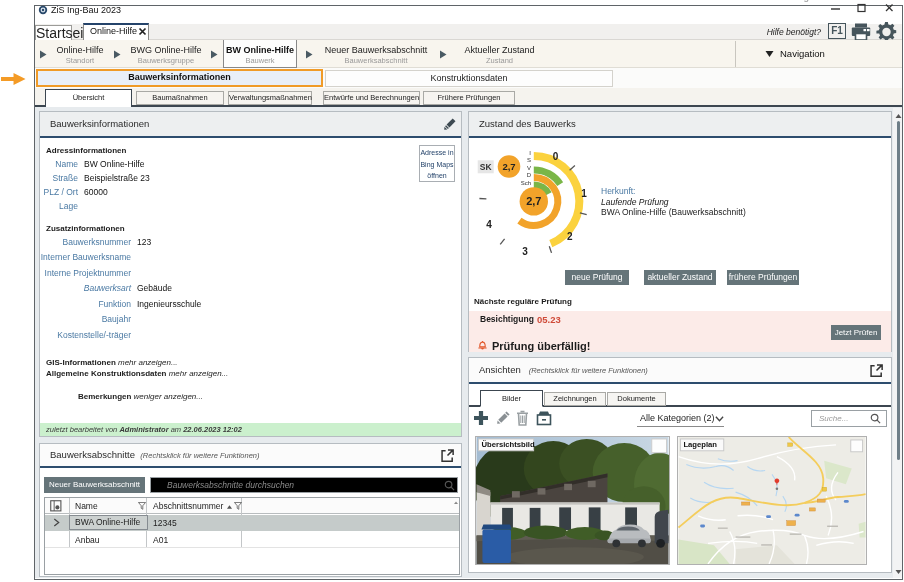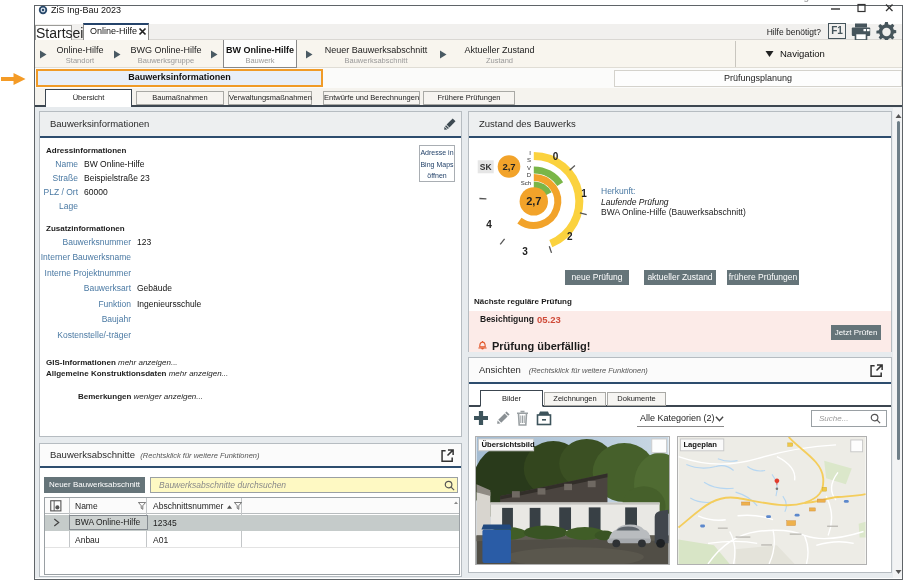--- a/index.html
+++ b/index.html
@@ -44,21 +44,21 @@
   <line x1="60" y1="1.5" x2="66.5" y2="8" stroke="#333" stroke-width="1.2"></line>
   <line x1="66.5" y1="1.5" x2="60" y2="8" stroke="#333" stroke-width="1.2"></line>
 </svg>
 
 <div class="abs" style="left:35px;top:24px;width:867px;height:16px;background:#f1f0ee;border-bottom:1px solid #d9d7d3;"></div>
 <div class="abs" style="left:35px;top:25px;width:37px;height:15px;background:#fff;border:1px solid #9b9b98;border-bottom:none;font-size:14px;color:#222;text-align:center;line-height:14px;">Startseite</div>
 <div class="abs" style="left:83px;top:23px;width:66px;height:17px;background:#fff;border:1px solid #8a8a88;border-top:2px solid #24436a;border-bottom:none;font-size:9px;color:#111;line-height:13px;padding-left:6px;">Online-Hilfe</div>
 <svg class="abs" style="left:137.5px;top:27px;" width="9" height="9" viewBox="0 0 9 9">
  <path d="M1.5 1.5 L7.5 7.5 M7.5 1.5 L1.5 7.5" stroke="#222" stroke-width="1.7"></path>
 </svg>
-<div class="abs" style="left:700px;top:27px;width:121px;text-align:right;font-size:8.5px;color:#222;">Hilfe benötigt?</div>
+<div class="abs" style="left:700px;top:27px;width:121px;text-align:right;font-size:8.5px;color:#222;font-style:italic;">Hilfe benötigt?</div>
 <div class="abs" style="left:828px;top:23px;width:18px;height:16px;border:1.5px solid #46555c;color:#46555c;font-weight:bold;font-size:10px;text-align:center;line-height:13px;">F1</div>
 <svg class="abs" style="left:851px;top:23px;" width="20" height="18" viewBox="0 0 20 18">
   <rect x="4" y="0.5" width="12" height="4" fill="#46555c"></rect>
   <rect x="0.8" y="4.5" width="18.4" height="8.5" rx="1" fill="#46555c"></rect>
   <rect x="12.5" y="6" width="2.6" height="2.2" fill="#fff"></rect>
   <rect x="16" y="6" width="2.6" height="2.2" fill="#fff"></rect>
   <rect x="4.5" y="10.5" width="11" height="6.5" fill="#fff" stroke="#46555c" stroke-width="1.6"></rect>
 </svg>
 <svg class="abs" style="left:875px;top:21px;" width="23" height="22" viewBox="0 0 24 24">
   <path fill="#46555c" d="M10.5 1h3l.5 2.7a8 8 0 0 1 2.2.9l2.3-1.6 2.1 2.1-1.6 2.3c.4.7.7 1.4.9 2.2l2.7.5v3l-2.7.5a8 8 0 0 1-.9 2.2l1.6 2.3-2.1 2.1-2.3-1.6a8 8 0 0 1-2.2.9l-.5 2.7h-3l-.5-2.7a8 8 0 0 1-2.2-.9l-2.3 1.6-2.1-2.1 1.6-2.3a8 8 0 0 1-.9-2.2L1 13.5v-3l2.7-.5a8 8 0 0 1 .9-2.2L3 5.5 5.1 3.4l2.3 1.6a8 8 0 0 1 2.2-.9z"></path>
@@ -105,21 +105,21 @@
 <div class="bc" style="left:452px;top:45px;width:95px;">Aktueller Zustand</div>
 <div class="bcs" style="left:452px;top:56px;width:95px;">Zustand</div>
 <div class="abs" style="left:765px;top:50px;">
       <svg width="9" height="8" viewBox="0 0 9 8">
         <path d="M0.5 1 L8.5 1 L4.5 7 Z" fill="#222"></path>
       </svg>
     </div>
 <div class="abs" style="left:780px;top:48px;font-size:9.5px;color:#111;">Navigation</div>
 
 <div class="abs" style="left:35px;top:68px;width:867px;height:20px;background:#fbfbfa;"></div>
-<div class="abs" style="left:614px;top:70px;width:288px;height:17px;background:#fdfdfd;border:1px solid #d4d2cc;font-size:9px;color:#222;text-align:center;line-height:15px;">Prüfungsplanung</div>
+<div class="abs" style="left:325px;top:70px;width:288px;height:17px;background:#fdfdfd;border:1px solid #d4d2cc;font-size:9px;color:#222;text-align:center;line-height:15px;">Konstruktionsdaten</div>
 <div class="abs" style="left:36px;top:69px;width:287px;height:18px;background:#e9eff8;border:2px solid #f09b28;font-size:9px;font-weight:bold;color:#111;text-align:center;line-height:13px;">Bauwerksinformationen</div>
 
 <div class="abs" style="left:35px;top:88px;width:867px;height:17px;background:#f5f3ee;"></div>
 <div class="abs" style="left:35px;top:105px;width:867px;height:2px;background:#3c4650;"></div>
 <div class="tab2" style="left:136px;top:91px;width:88px;height:14px;line-height:12px;">Baumaßnahmen</div>
 <div class="tab2" style="left:228px;top:91px;width:84px;height:14px;line-height:12px;">Verwaltungsmaßnahmen</div>
 <div class="tab2" style="left:323px;top:91px;width:97px;height:14px;line-height:12px;">Entwürfe und Berechnungen</div>
 <div class="tab2" style="left:423px;top:91px;width:92px;height:14px;line-height:12px;">Frühere Prüfungen</div>
 <div class="tab2" style="left:45px;top:89px;width:87px;height:18px;background:#fff;border:1px solid #3c4650;border-bottom:none;line-height:16px;z-index:3;">Übersicht</div>
 
@@ -154,42 +154,43 @@
 <div class="val" style="left:84px;top:173px;">Beispielstraße 23</div>
 <div class="lab" style="left:0px;top:187px;width:78px;">PLZ / Ort</div>
 <div class="val" style="left:84px;top:187px;">60000</div>
 <div class="lab" style="left:0px;top:201px;width:78px;">Lage</div>
 
 <div class="bhead" style="left:46px;top:224px;">Zusatzinformationen</div>
 <div class="lab" style="left:0px;top:237px;width:131px;">Bauwerksnummer</div>
 <div class="val" style="left:137px;top:237px;">123</div>
 <div class="lab" style="left:0px;top:252px;width:131px;">Interner Bauwerksname</div>
 <div class="lab" style="left:0px;top:268px;width:131px;">Interne Projektnummer</div>
-<div class="lab" style="left:0px;top:283px;width:131px;">Bauwerksart</div>
+<div class="lab" style="left:0px;top:283px;width:131px;font-style:italic;">Bauwerksart</div>
 <div class="val" style="left:137px;top:283px;">Gebäude</div>
 <div class="lab" style="left:0px;top:299px;width:131px;">Funktion</div>
 <div class="val" style="left:137px;top:299px;">Ingenieursschule</div>
 <div class="lab" style="left:0px;top:314px;width:131px;">Baujahr</div>
 <div class="lab" style="left:0px;top:330px;width:131px;">Kostenstelle/-träger</div>
 
 <div class="bhead" style="left:46px;top:358px;">GIS-Informationen <i style="font-weight:normal;font-size:8px;">mehr anzeigen...</i></div>
 <div class="bhead" style="left:46px;top:369px;">Allgemeine Konstruktionsdaten <i style="font-weight:normal;font-size:8px;">mehr anzeigen...</i></div>
 <div class="bhead" style="left:46px;top:392px;margin-left:32px;">Bemerkungen <i style="font-weight:normal;font-size:8px;">weniger anzeigen...</i></div>
 
+<div class="abs" style="left:40px;top:423px;width:421px;height:13px;background:#cbf0cd;font-size:7.5px;font-style:italic;color:#3b3b3b;line-height:13px;padding-left:6px;">zuletzt bearbeitet von <b>Administrator</b> am <b>22.06.2023 12:02</b></div>
 
 <div class="panel" style="left:39px;top:443px;width:423px;height:134px;">
   <div class="phead" style="height:24px;line-height:22px;background:#fbfbfb;">Bauwerksabschnitte &nbsp;<i style="font-size:7.5px;color:#555;font-weight:normal;">(Rechtsklick für weitere Funktionen)</i></div>
 </div>
 <svg class="abs" style="left:440px;top:448px;" width="15" height="15" viewBox="0 0 16 16">
   <path d="M6 3 H2.2 V14 H13 V10" fill="none" stroke="#333" stroke-width="1.6"></path>
   <path d="M8.5 2 H14 V7.5 M14 2 L8 8" fill="none" stroke="#333" stroke-width="1.6"></path>
 </svg>
 
 <div class="btn" style="left:44px;top:477px;width:101px;height:16px;line-height:16px;font-size:8px;">Neuer Bauwerksabschnitt</div>
-<div class="abs" style="left:150px;top:477px;width:308px;height:16px;border:1px solid #9aa0a4;background:#fef9c3;font-size:8.5px;font-style:italic;color:#8a8a8a;line-height:15px;padding-left:8px;">Bauwerksabschnitte durchsuchen</div>
+<div class="abs" style="left:150px;top:477px;width:308px;height:16px;border:1px solid #9aa0a4;background:#000000;font-size:8.5px;font-style:italic;color:#8a8a8a;line-height:15px;padding-left:16px;">Bauwerksabschnitte durchsuchen</div>
 <svg class="abs" style="left:444px;top:480px;" width="11" height="11" viewBox="0 0 12 12">
       <circle cx="5" cy="5" r="3.6" fill="none" stroke="#555" stroke-width="1.3"></circle>
       <line x1="7.8" y1="7.8" x2="11" y2="11" stroke="#555" stroke-width="1.3"></line>
     </svg>
 
 <div class="abs" style="left:44px;top:497px;width:416px;height:78px;border:1px solid #9aa0a4;background:#fff;"></div>
 <div class="abs" style="left:45px;top:498px;width:414px;height:16px;background:#fbfbfb;border-bottom:1px solid #b8bcbe;"></div>
 <div class="abs" style="left:69px;top:498px;width:1px;height:50px;background:#c3c6c8;"></div>
 <div class="abs" style="left:146px;top:498px;width:1px;height:50px;background:#c3c6c8;"></div>
 <div class="abs" style="left:241px;top:498px;width:1px;height:50px;background:#c3c6c8;"></div>

